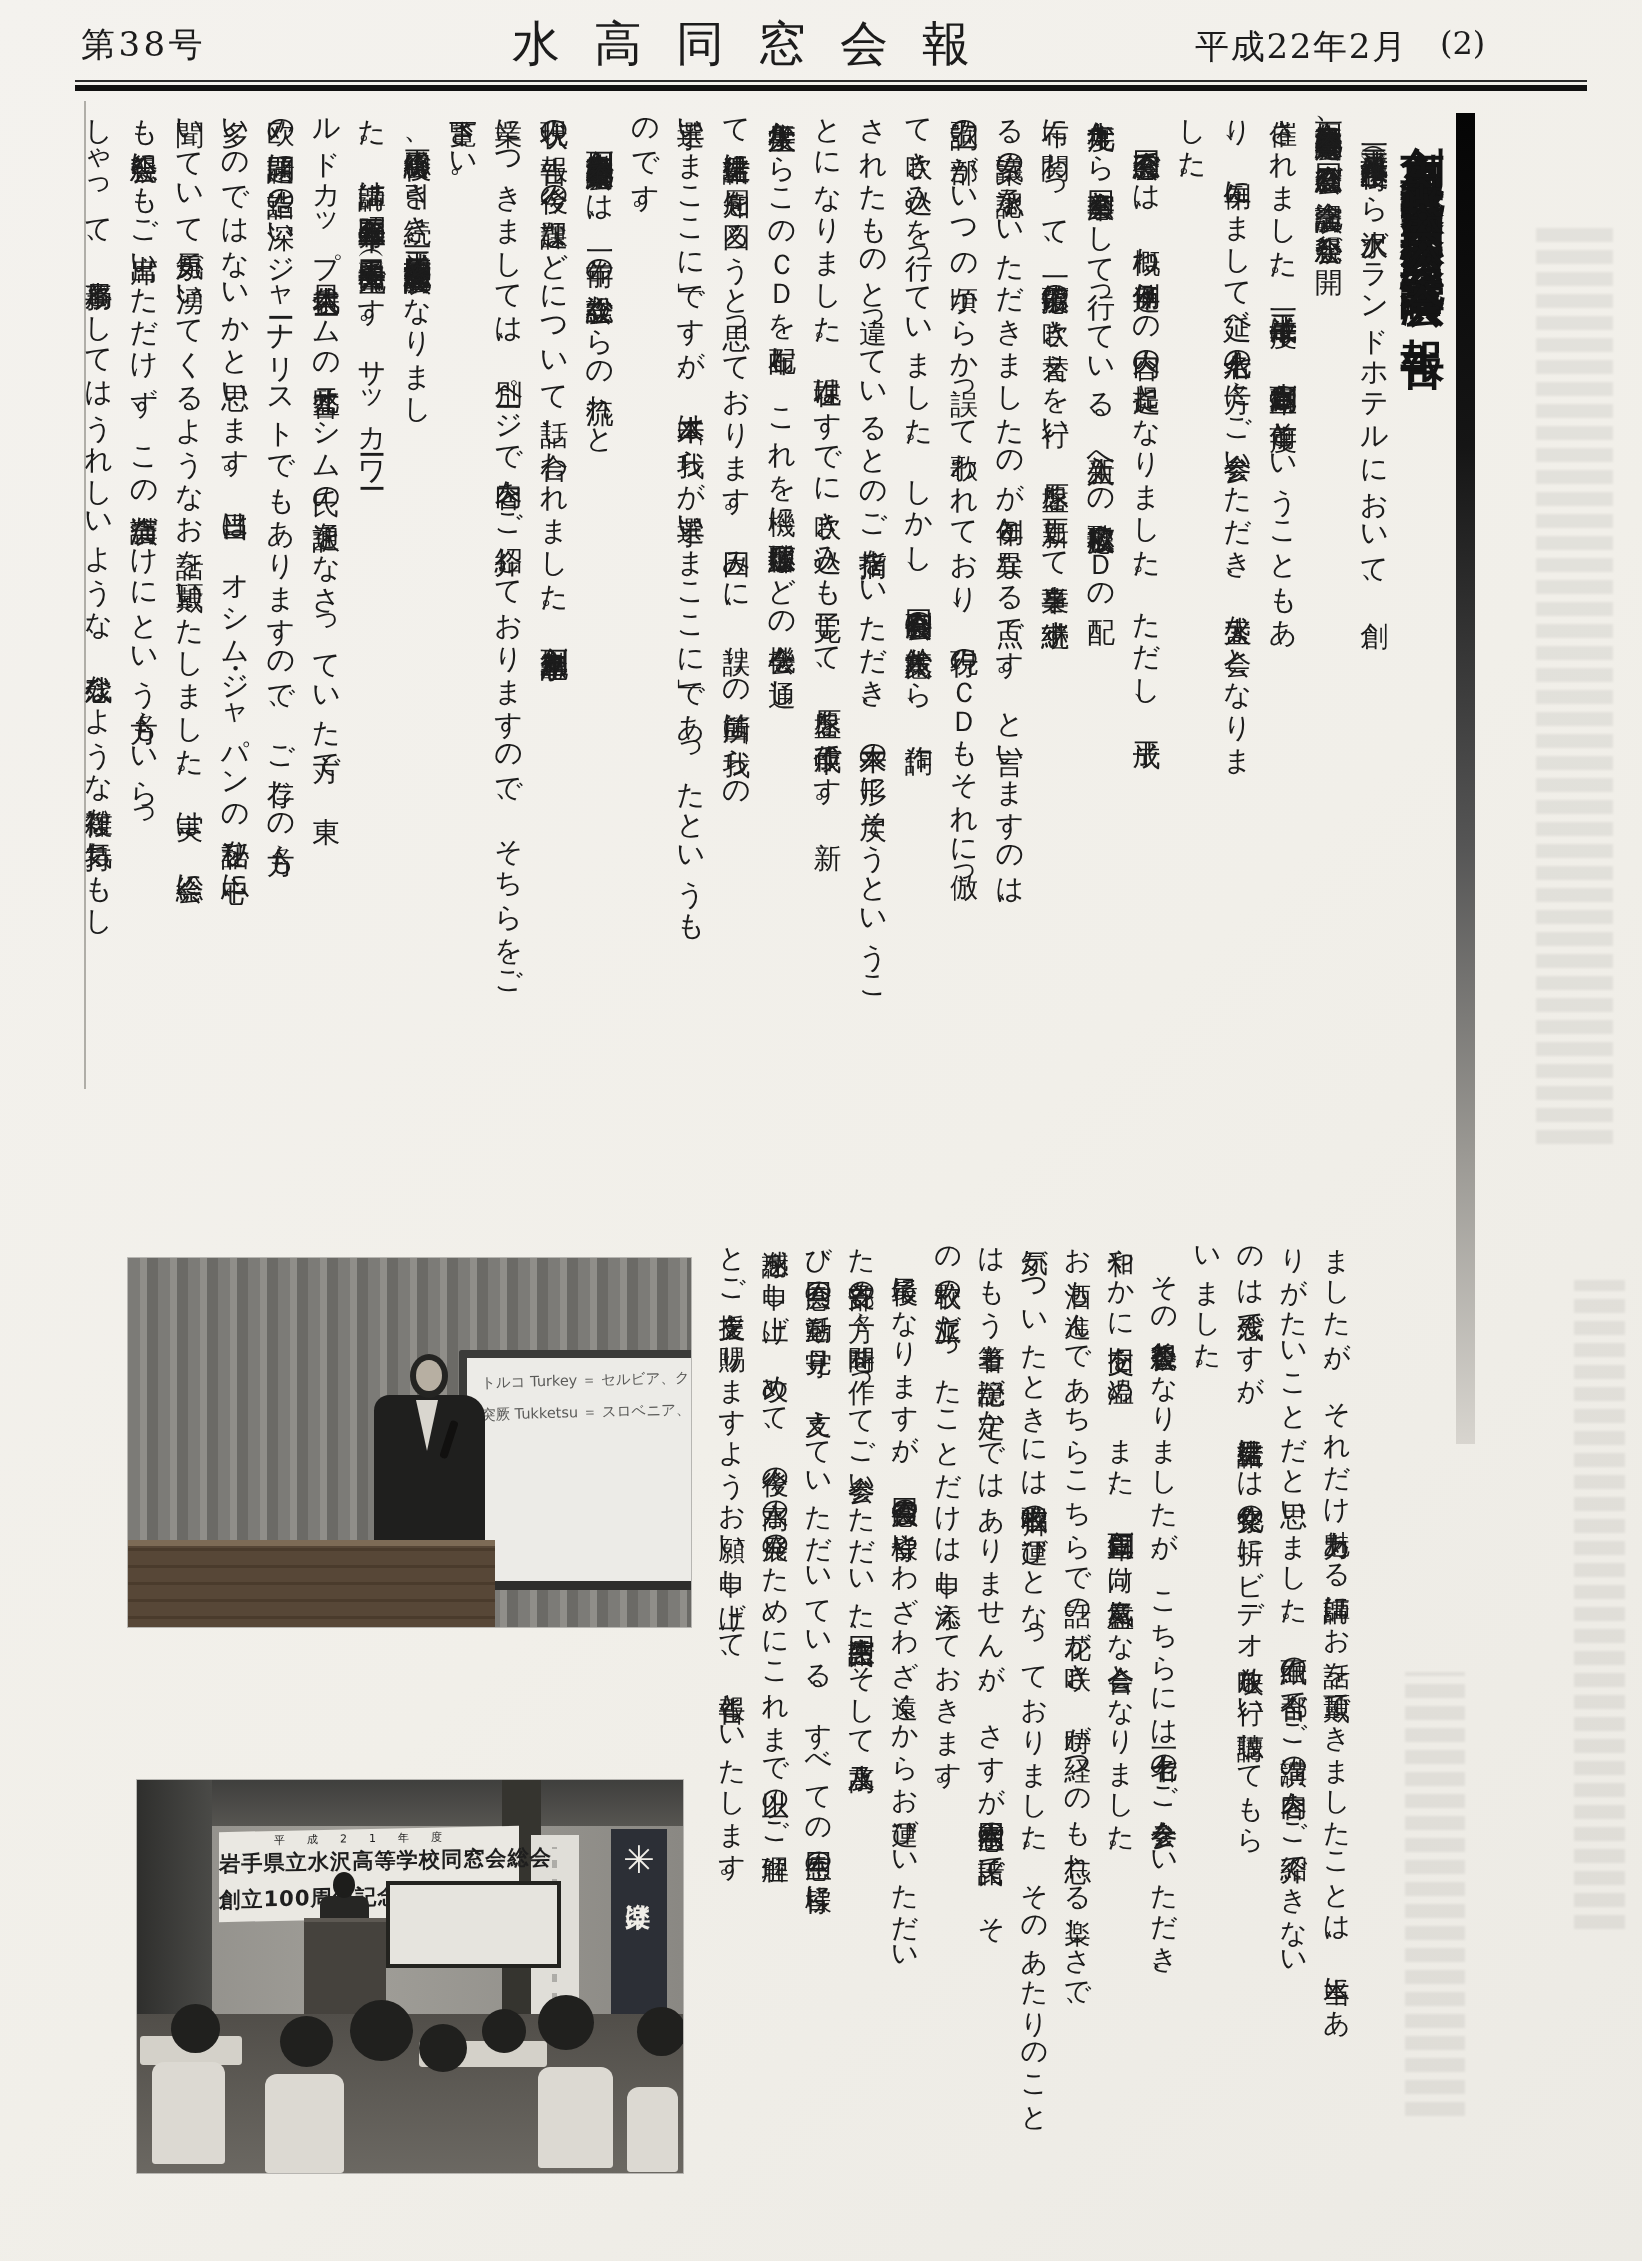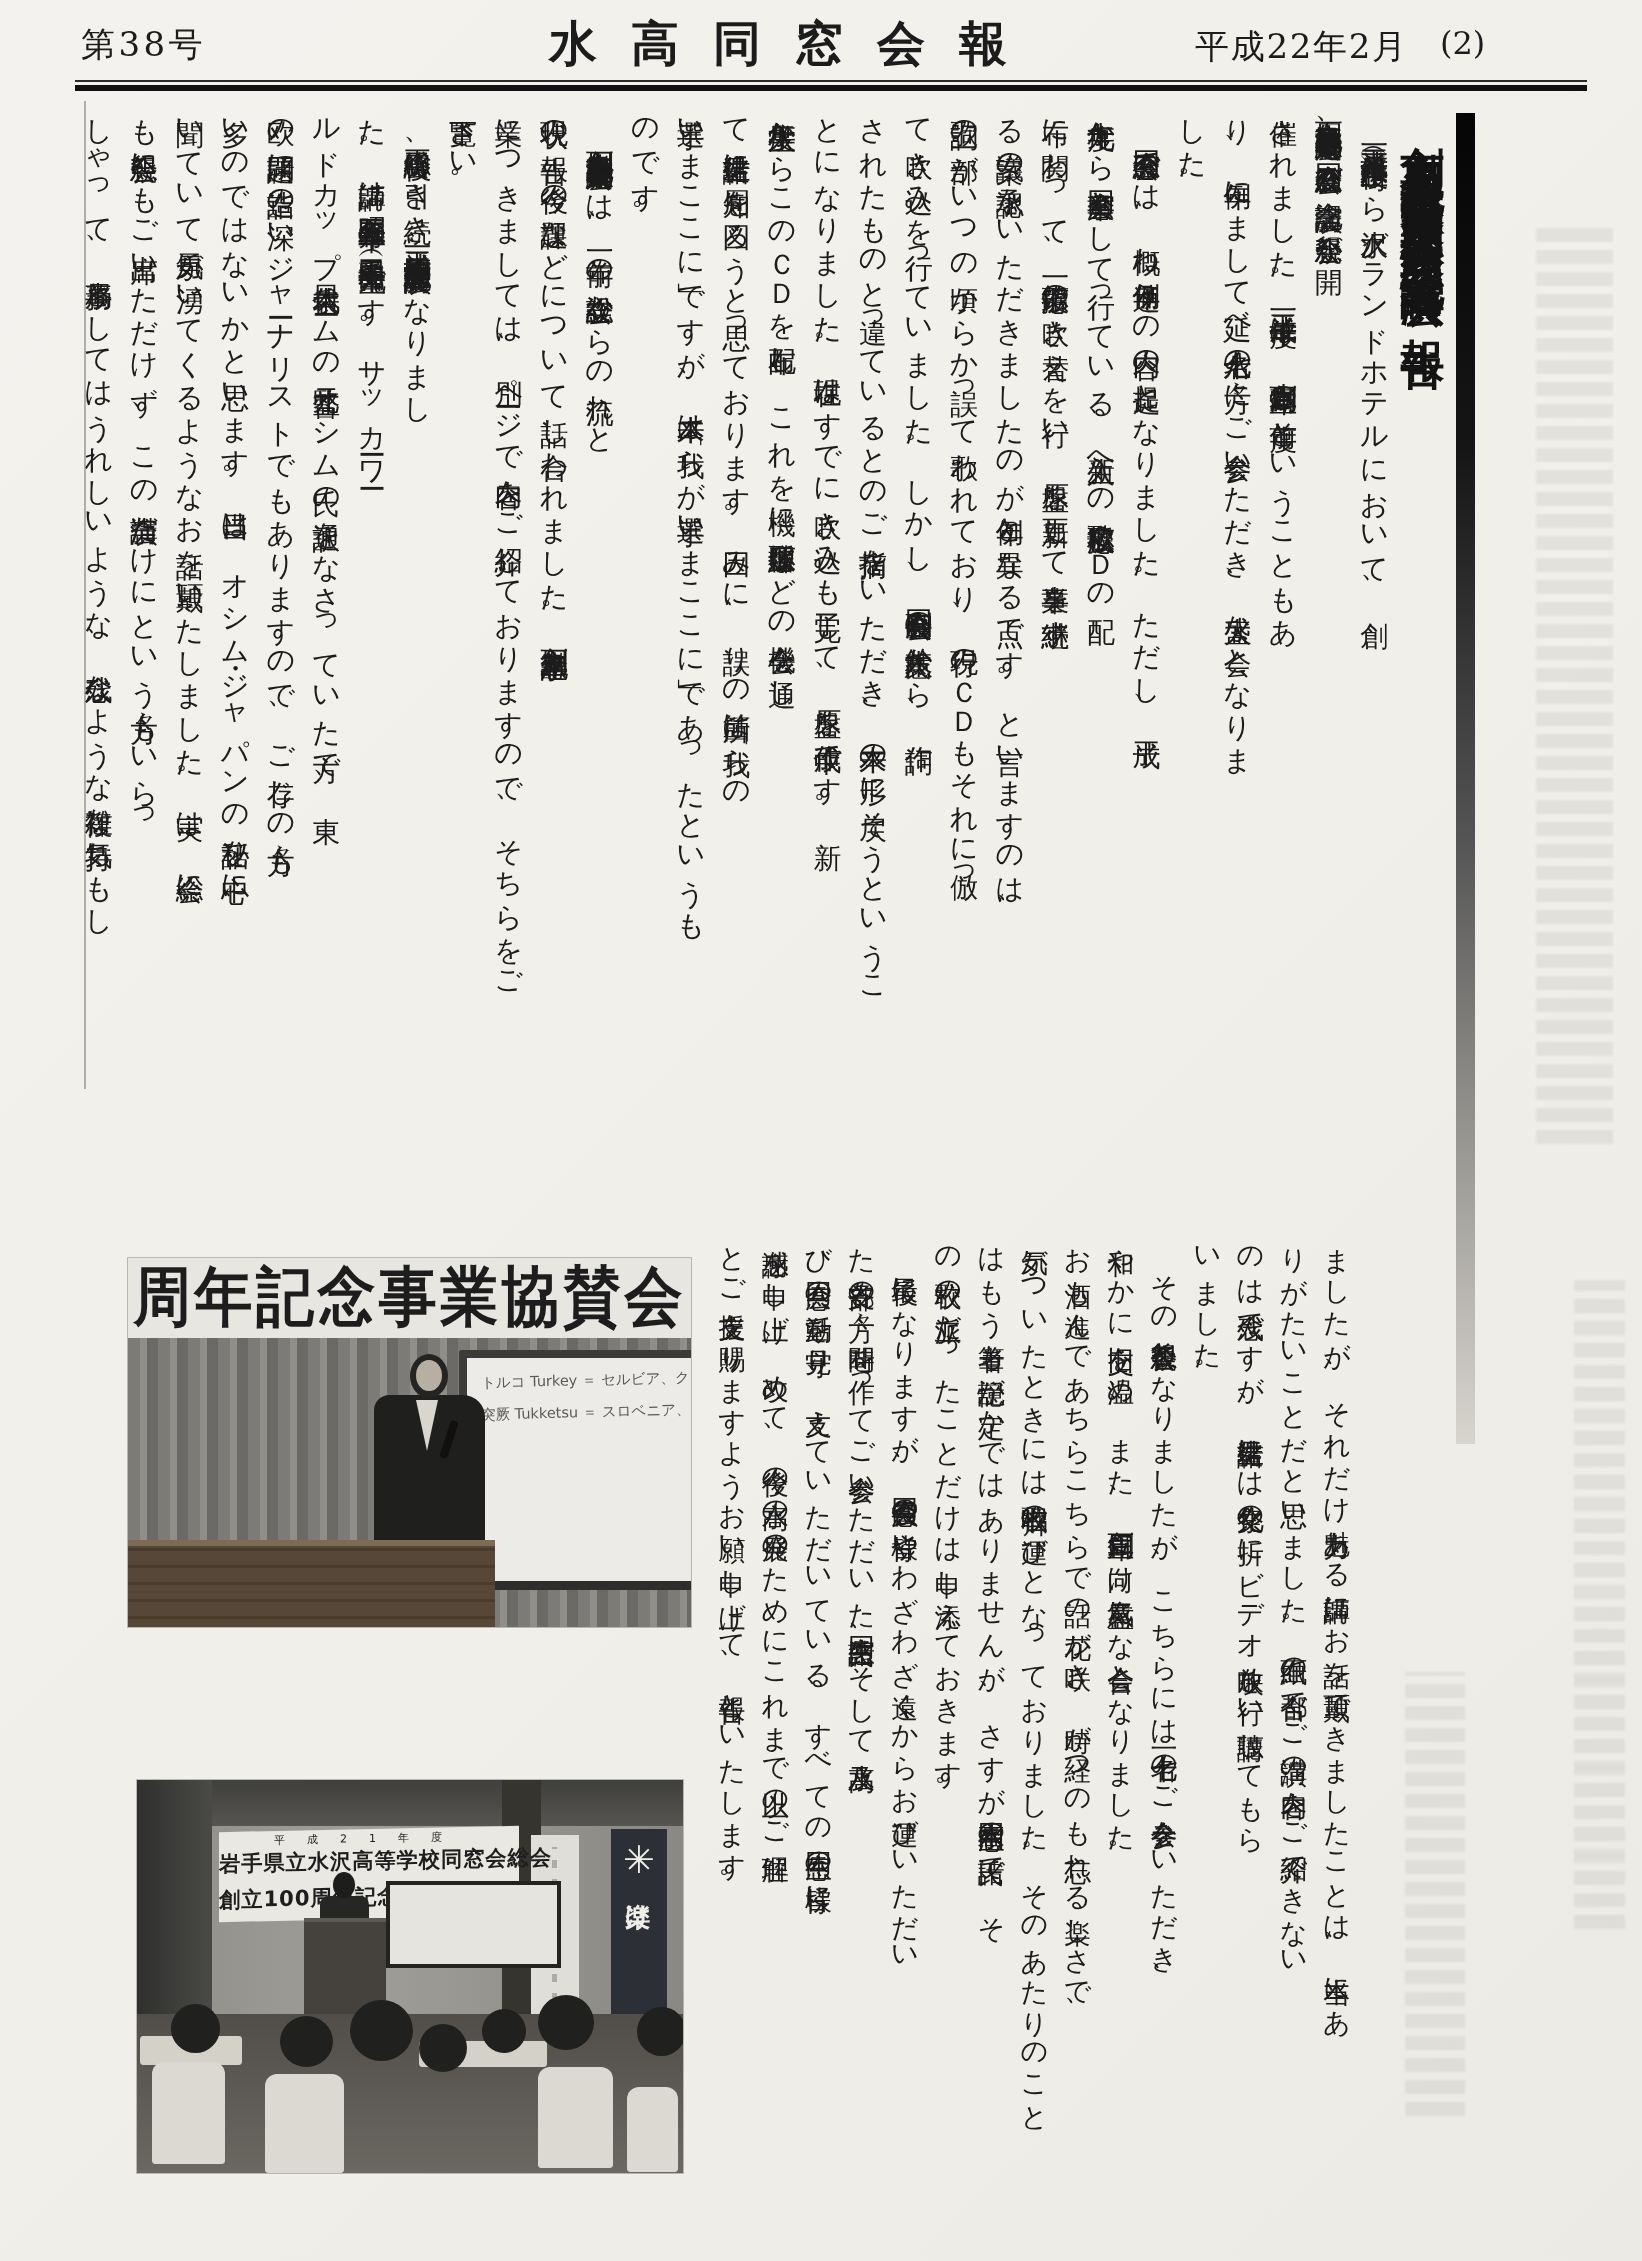--- a/index.html
+++ b/index.html
@@ -2,22 +2,22 @@
 <html lang="ja" style="font-size:13.7px"><head>
 <meta charset="utf-8">
 <style>
   html,body{margin:0;padding:0;}
   body{width:1643px;height:2261px;position:relative;background:#e9e7e2;
        font-family:"DejaVu Serif","Liberation Serif",serif;color:#1c1c1c;}
   .page{position:absolute;inset:0;background:linear-gradient(135deg,#f4f2ee 0%,#f1efe9 55%,#eceae4 100%);overflow:hidden;}
 
   
   .hdr-issue{position:absolute;left:81px;top:22px;font-size:34px;letter-spacing:3.4px;}
-  .hdr-title{position:absolute;left:512px;top:12px;width:529px;text-align:right;
-             font-size:48px;font-weight:bold;letter-spacing:34px;white-space:nowrap;}
+  .hdr-title{position:absolute;left:512px;top:12px;width:529px;text-align:left;
+             font-size:48px;font-weight:normal;letter-spacing:34px;white-space:nowrap;}
   .hdr-date{position:absolute;left:1195px;top:24px;font-size:34px;letter-spacing:1.7px;}
   .hdr-page{position:absolute;left:1440px;top:24px;font-size:32px;}
   .rule-thin{position:absolute;left:75px;top:80px;width:1512px;height:1.7px;background:#2a2a2a;}
   .rule-thick{position:absolute;left:75px;top:85px;width:1512px;height:6px;background:#111;}
 
   
   .headline{position:absolute;left:1394px;top:111px;height:1527px;
             writing-mode:vertical-rl;text-orientation:mixed;
             font-family:"DejaVu Sans","Liberation Sans",sans-serif;font-weight:bold;
             font-size:44px;letter-spacing:5.1px;color:#141414;}
@@ -154,23 +154,20 @@
       <div class="vcol">感謝を申し上げ、改めて、今後の水高の発展のためにこれまで以上のご理解</div>
       <div class="vcol">とご支援を賜りますようお願い申し上げて、報告といたします。</div>
     </div>
 
   <div class="ghost" style="left:1536px;top:222px;width:77px;height:922px;"></div>
   <div class="ghost" style="left:1405px;top:1672px;width:60px;height:444px;"></div>
   <div class="ghost" style="left:1574px;top:1280px;width:51px;height:649px;"></div>
 
   <div class="photo photo1">
     <div class="p1-curtain"></div>
-    <div class="p1-banner">
-      <span>周年記念事業協賛会</span>
-    </div>
     <div class="p1-board">
       <div class="wb-line wb-line1">トルコ Turkey ＝ セルビア、クロアチア語</div>
       <div class="wb-line wb-line2">突厥 Tukketsu ＝ スロベニア、マケドニア</div>
     </div>
     <div class="p1-tray"></div>
     <div class="p1-body"></div>
     <div class="p1-shirt"></div>
     <div class="p1-head"></div>
     <div class="p1-face"></div>
     <div class="p1-mic"></div>

